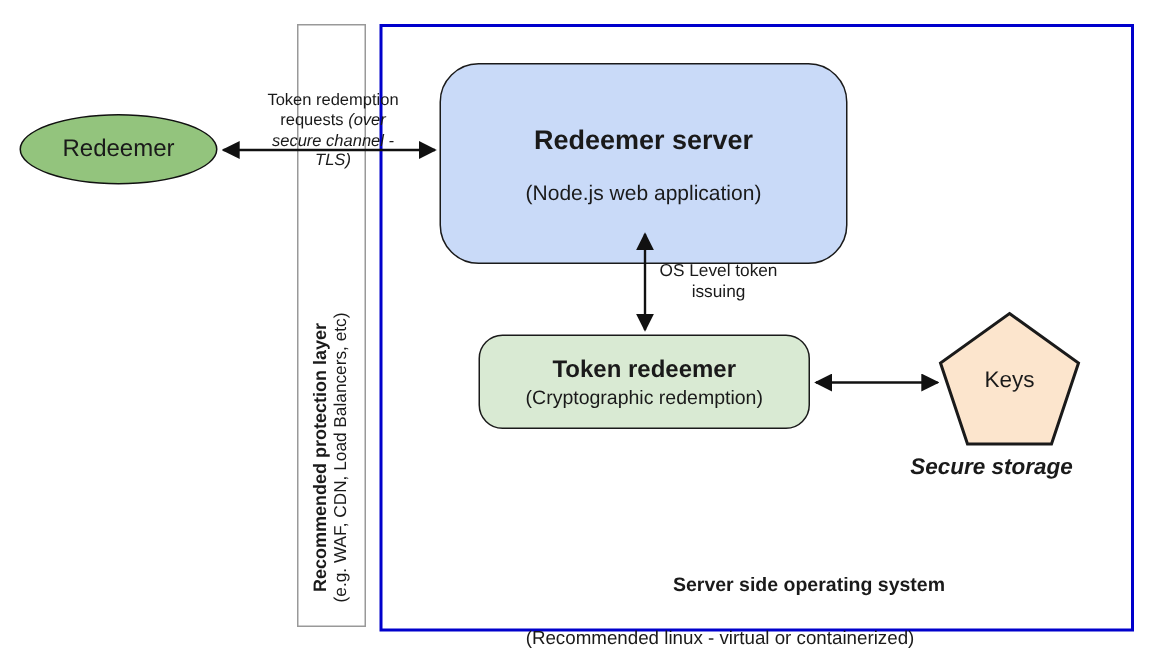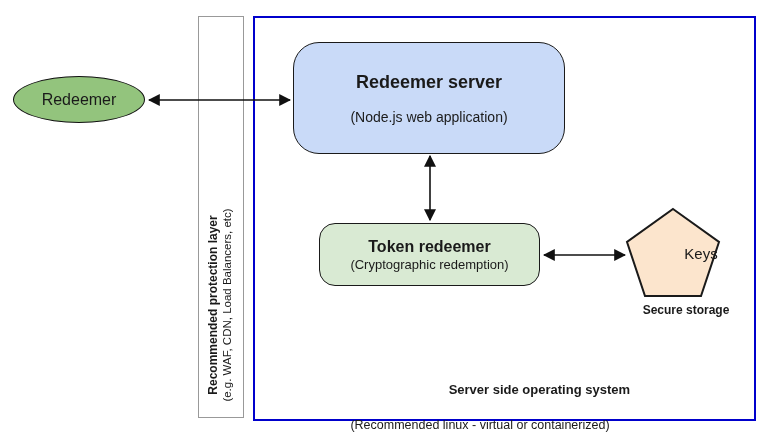--- a/index.html
+++ b/index.html
@@ -26,38 +26,38 @@
   
   .node{
     position:absolute;display:flex;flex-direction:column;align-items:center;justify-content:center;
     box-sizing:border-box;text-align:center;z-index:3;
   }
   .ellipse{
     left:13px;top:76px;width:132px;height:47px;border-radius:50%;
     background:#93c47d;border:1.5px solid #111;font-size:16px;
   }
   .redeemer{
-    left:293px;top:42px;width:272px;height:112px;border-radius:26px;
+    left:293px;top:42px;width:272px;height:134px;border-radius:26px;
     background:#c9daf8;border:1.8px solid #1a1a1a;align-items:center;
   }
   .redeemer .t{font-size:18px;font-weight:bold;line-height:1.25;}
   .redeemer .s{font-size:14px;margin-top:16px;}
   .token-redeemer{
     left:319px;top:223px;width:221px;height:63px;border-radius:16px;
     background:#d9ead3;border:1.8px solid #1a1a1a;
   }
   .token-redeemer .t{font-size:16px;font-weight:bold;line-height:1.25;}
   .token-redeemer .s{font-size:13px;}
   
   .lbl{position:absolute;text-align:center;line-height:1.22;z-index:5;}
   .lbl-tls{left:178px;top:61px;width:88px;font-size:11px;}
   .lbl-os-level{left:433px;top:174px;width:92px;font-size:11.5px;}
   .lbl-runtime{left:546px;top:263px;width:90px;font-size:11px;}
-  .lbl-keys{left:633px;top:245px;width:80px;font-size:15px;z-index:4;padding-left:28px;}
-  .lbl-storage{left:606px;top:303px;width:160px;font-size:12px;font-weight:bold;}
+  .lbl-keys{left:633px;top:245px;width:80px;font-size:15px;z-index:4;}
+  .lbl-storage{left:581px;top:303px;width:160px;font-size:15px;font-weight:bold;font-style:italic;}
   .lbl-osname{left:330px;top:382px;width:300px;}
   .lbl-osname .t{font-size:13px;font-weight:bold;line-height:1.25;text-align:right;}
   .lbl-osname .s{font-size:12.5px;margin-top:20px;}
   .it{font-style:italic;}
   
   .overlay{position:absolute;left:0;top:0;width:772px;height:435px;z-index:4;pointer-events:none;}
 </style>
 </head>
 <body>
 
@@ -93,19 +93,24 @@
     </defs>
     <line x1="149" y1="100" x2="290" y2="100" stroke="#111" stroke-width="1.6" marker-start="url(#arrow)" marker-end="url(#arrow)"></line>
     <line x1="430" y1="156" x2="430" y2="220" stroke="#111" stroke-width="1.6" marker-start="url(#arrow)" marker-end="url(#arrow)"></line>
     <line x1="544" y1="255" x2="625" y2="255" stroke="#111" stroke-width="1.6" marker-start="url(#arrow)" marker-end="url(#arrow)"></line>
     <polygon points="673,209 719,242 701,296 645,296 627,242" fill="#fce5cd" stroke="#1a1a1a" stroke-width="2"></polygon>
   </svg>
 
   <div class="lbl lbl-keys">Keys</div>
   <div class="lbl lbl-storage">Secure storage</div>
 
+  <div class="lbl lbl-tls">
+    <span>Token redemption requests</span>
+    <span class="it">(over secure channel - TLS)</span>
+  </div>
+  <div class="lbl lbl-os-level">OS Level token issuing</div>
 
   <div class="lbl lbl-osname">
     <div class="t">Server side operating system</div>
     <div class="s">(Recommended linux - virtual or containerized)</div>
   </div>
 
 </div>
 
 </body></html>

